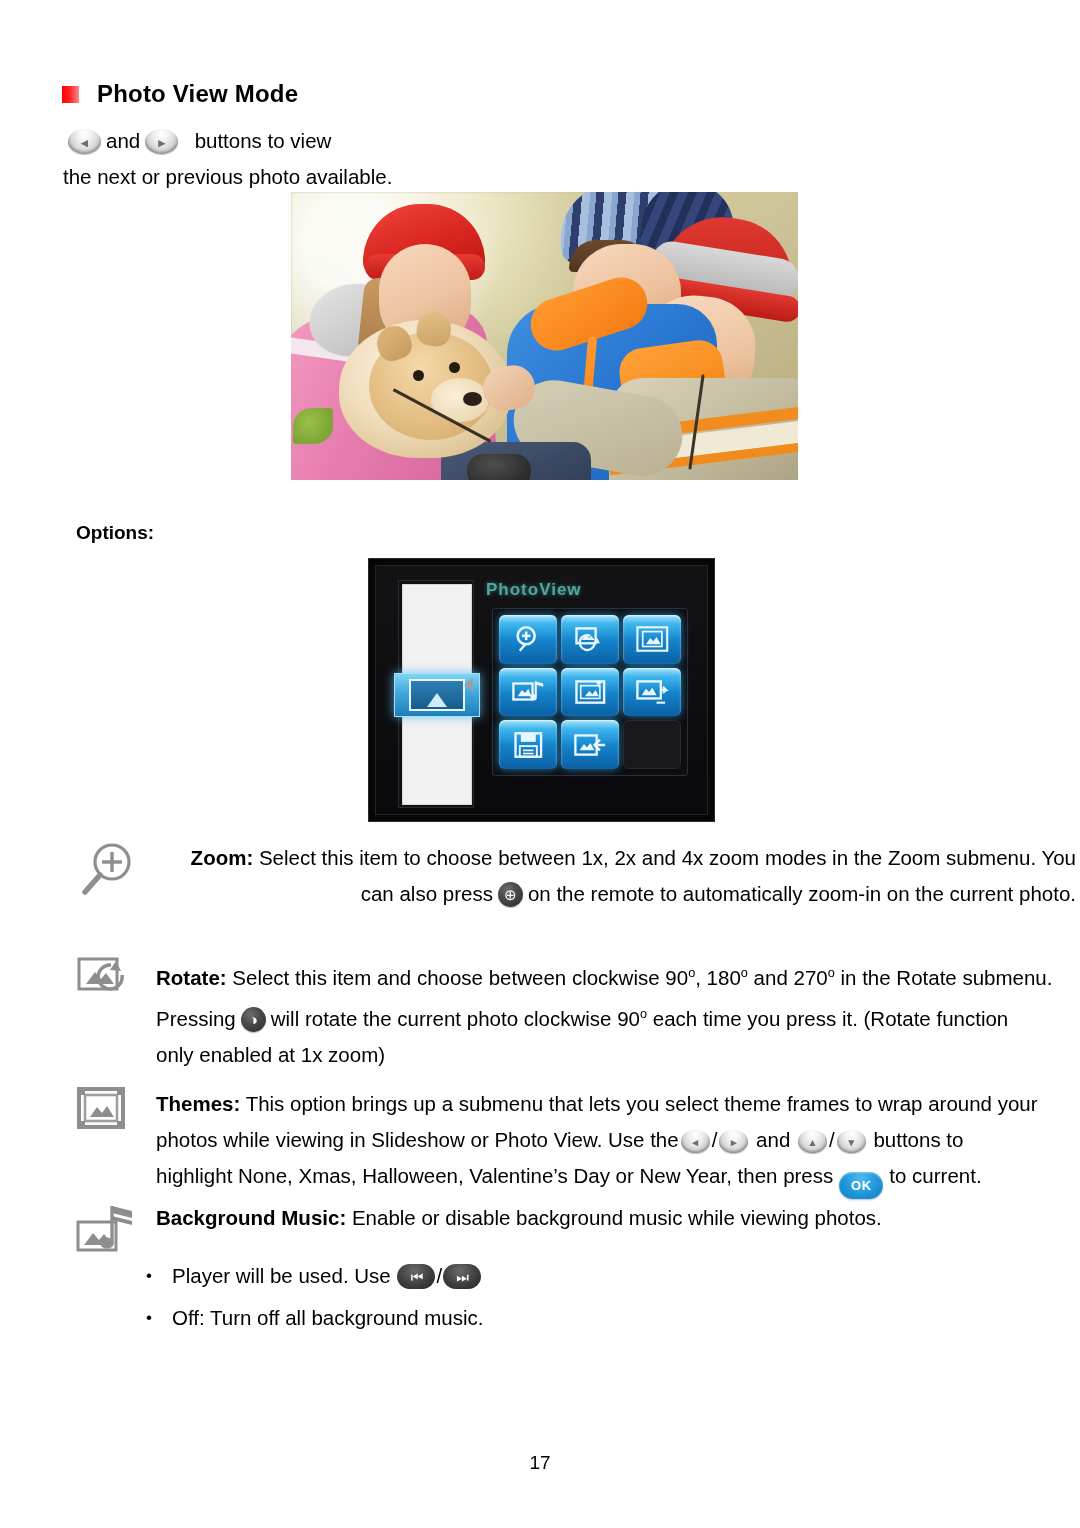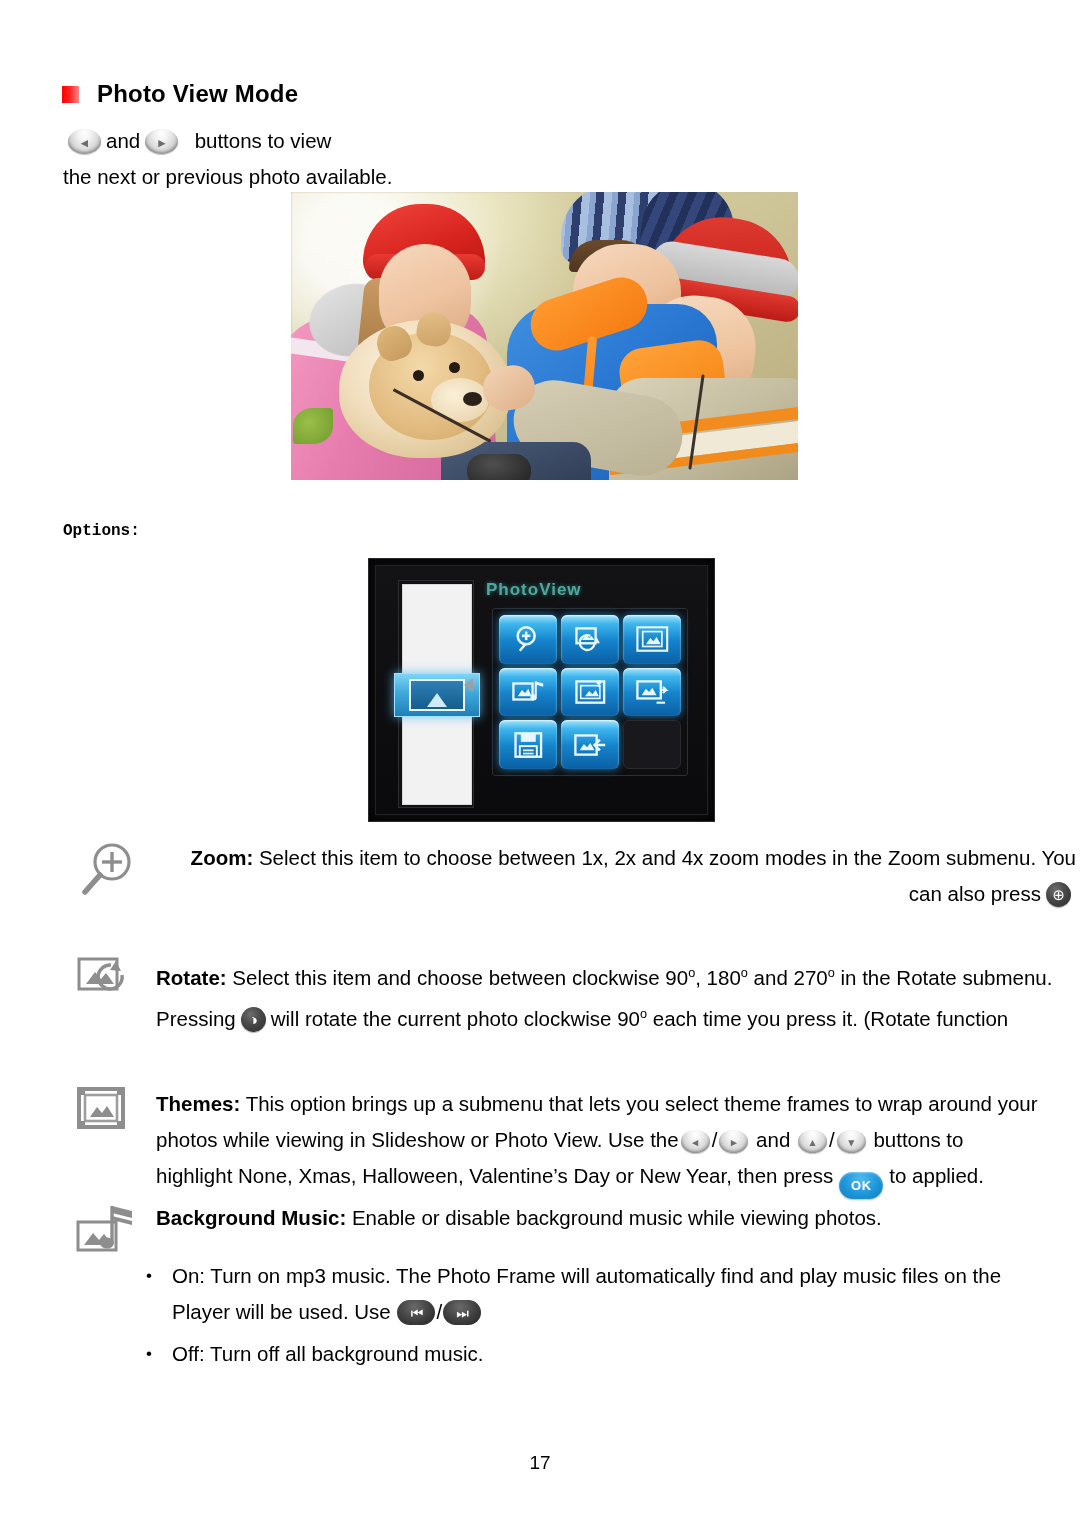--- a/index.html
+++ b/index.html
@@ -353,25 +353,24 @@
   }
   .green-leaf {
     left: 2px; top: 216px; width: 40px; height: 36px;
     background: radial-gradient(circle at 40% 40%, #9bc04a, #6f9a2c);
     border-radius: 50% 10% 50% 10%;
   }
 
   
   .options-label {
     position: absolute;
-    left: 63px;
+    left: 76px;
     top: 522px;
-    font-size: 16px;
+    font-size: 19px;
     font-weight: bold;
-    font-family: Liberation Mono, monospace;
   }
 
   
   .device {
     position: absolute;
     left: 368px;
     top: 558px;
     width: 345px;
     height: 262px;
     background: #0c0c0e;
@@ -680,55 +679,56 @@
     <div class="margin-icon">
       <svg viewBox="0 0 64 62" width="64" height="62">
         <circle cx="36" cy="22" r="17" fill="none" stroke="#8e8e8e" stroke-width="3.2"></circle>
         <line x1="36" y1="12" x2="36" y2="32" stroke="#8e8e8e" stroke-width="3.4"></line>
         <line x1="26" y1="22" x2="46" y2="22" stroke="#8e8e8e" stroke-width="3.4"></line>
         <line x1="24" y1="35" x2="9" y2="52" stroke="#8e8e8e" stroke-width="5.5" stroke-linecap="round"></line>
       </svg>
     </div>
     <div class="body">
       <span class="ln"><b>Zoom:</b> <span>Select this item to choose between 1x, 2x and 4x zoom modes in the Zoom submenu. You</span></span>
-      <span class="ln"><span>can also press</span><span class="dbtn"><span class="glyph">⊕</span></span></span>
+      <span class="ln"><span>can also press</span><span class="dbtn"><span class="glyph">⊕</span></span><span>on the remote to automatically zoom-in on the current photo.</span></span>
     </div>
   </div>
 
   <div class="opt opt-rot">
     <div class="margin-icon">
       <svg viewBox="0 0 64 58" width="64" height="58">
         <rect x="3" y="4" width="38" height="30" fill="none" stroke="#8e8e8e" stroke-width="3"></rect>
         <path d="M10 29 l9-12 6 7 5-6 8 11z" fill="#8e8e8e"></path>
         <path d="M46 20 a12 12 0 1 1 -11 -10" fill="none" stroke="#8e8e8e" stroke-width="3.4"></path>
         <path d="M40 6 l-6 9 11 1z" fill="#8e8e8e"></path>
       </svg>
     </div>
     <div class="body">
       <span class="ln"><b>Rotate:</b> <span>Select this item and choose between clockwise 90</span><sup>o</sup><span>, 180</span><sup>o</sup> <span>and 270</span><sup>o</sup> <span>in the Rotate submenu.</span></span>
       <span class="ln"><span>Pressing</span><span class="dbtn"><span class="glyph">◑</span></span><span>will rotate the current photo clockwise 90</span><sup>o</sup> <span>each time you press it. (Rotate function</span></span>
+      <span class="ln">only enabled at 1x zoom)</span>
     </div>
   </div>
 
   <div class="opt opt-them">
     <div class="margin-icon">
       <svg viewBox="0 0 64 58" width="64" height="58">
         <rect x="3" y="3" width="44" height="38" fill="none" stroke="#8e8e8e" stroke-width="4"></rect>
         <rect x="9" y="9" width="32" height="26" fill="none" stroke="#9e9e9e" stroke-width="2.6"></rect>
         <path d="M14 31 l7-10 5 6 5-7 7 11z" fill="#8e8e8e"></path>
         <rect x="2" y="2" width="7" height="7" fill="#8e8e8e"></rect>
         <rect x="41" y="2" width="7" height="7" fill="#8e8e8e"></rect>
         <rect x="2" y="35" width="7" height="7" fill="#8e8e8e"></rect>
         <rect x="41" y="35" width="7" height="7" fill="#8e8e8e"></rect>
       </svg>
     </div>
     <div class="body">
       <span class="ln"><b>Themes:</b> <span>This option brings up a submenu that lets you select theme frames to wrap around your</span></span>
       <span class="ln"><span>photos while viewing in Slideshow or Photo View. Use the</span><span class="rbtn small"><span class="glyph">◂</span></span>/<span class="rbtn small"><span class="glyph">▸</span></span> <span>and</span> <span class="rbtn small"><span class="glyph">▴</span></span>/<span class="rbtn small"><span class="glyph">▾</span></span> <span>buttons to</span></span>
-      <span class="ln"><span>highlight None, Xmas, Halloween, Valentine’s Day or New Year, then press</span><span class="okbtn">OK</span><span>to applied.</span></span>
+      <span class="ln"><span>highlight None, Xmas, Halloween, Valentine’s Day or New Year, then press</span><span class="okbtn">OK</span><span>to current.</span></span>
     </div>
   </div>
 
   <div class="opt opt-bgm">
     <div class="margin-icon">
       <svg viewBox="0 0 64 62" width="64" height="62">
         <rect x="2" y="22" width="38" height="28" fill="none" stroke="#8e8e8e" stroke-width="3"></rect>
         <path d="M8 45 l9-12 6 7 5-6 9 11z" fill="#8e8e8e"></path>
         <path d="M36 6 l20 5 v7 l-20-5z" fill="#8e8e8e"></path>
         <path d="M36 16 l20 5 v4 l-20-5z" fill="#8e8e8e"></path>
@@ -738,21 +738,20 @@
     </div>
     <div class="body">
       <span class="ln"><b>Background Music:</b> <span>Enable or disable background music while viewing photos.</span></span>
     </div>
   </div>
 
   <div class="bullets">
     <div class="bullet-row">
       <div class="bullet-dot">•</div>
       <div class="bullet-text">
-        <span class="ln">On: Turn on mp3 music. The Photo Frame will automatically find and play music files on the</span>
         <span class="ln"><span>Player will be used. Use</span> <span class="skipbtn"><span class="glyph">⏮</span></span>/<span class="skipbtn"><span class="glyph">⏭</span></span> </span>
       </div>
     </div>
     <div class="bullet-row second">
       <div class="bullet-dot">•</div>
       <div class="bullet-text">
         <span class="ln">Off: Turn off all background music.</span>
       </div>
     </div>
   </div>

